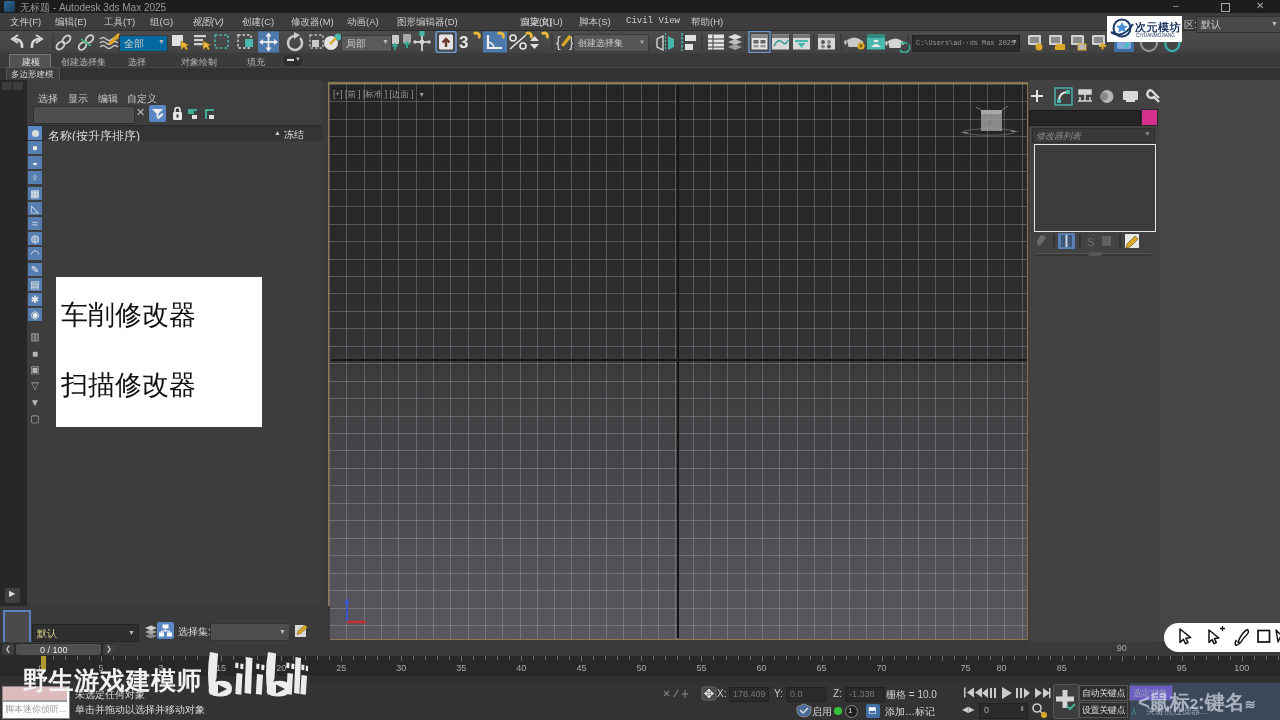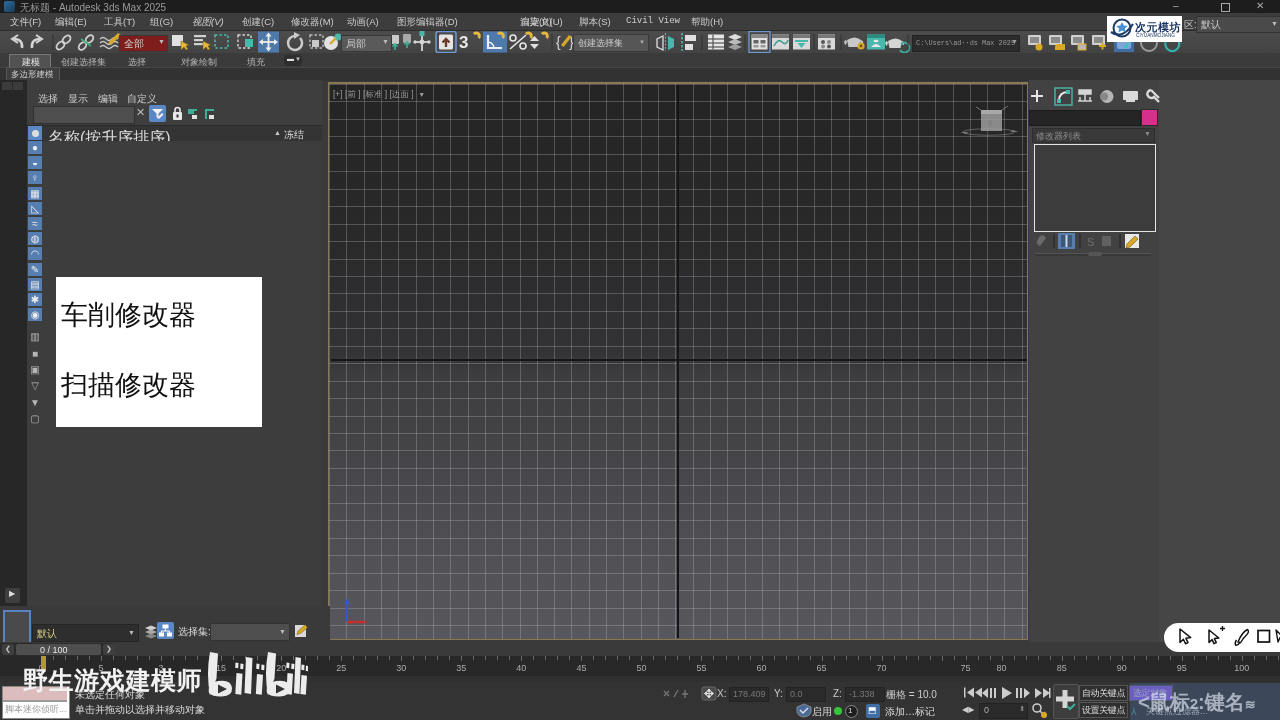--- a/index.html
+++ b/index.html
@@ -218,21 +218,21 @@
   <g fill="#d5d5d5">
     <path d="M 888 10 q 8 -5 14 0 l -1.5 7 h -11 z"></path>
     <path d="M 886 10 q -2 3 1 5 l 1 -4 z"></path>
     <path d="M 902 10 q 3 1 2 4 l -2.5 -1 z"></path>
     <ellipse cx="895" cy="9.5" rx="3" ry="1.6"></ellipse>
   </g>
   <path d="M 901 13 a 5 5 0 1 1 -1 6" stroke="#35b09a" stroke-width="1.8" fill="none"></path>
   <line x1="908" y1="3" x2="908" y2="19" stroke="#333" stroke-width="1"></line>
 </svg>
 
-<div class="abs" style="left:119px;top:35px;width:47px;height:15px;background:#7f1d1d;border:1px solid #383838;">
+<div class="abs" style="left:119px;top:35px;width:47px;height:15px;background:#0369a1;border:1px solid #383838;">
   <span style="position:absolute;left:4px;top:1px;font-size:10px;color:#ccc;">全部</span>
   <span style="position:absolute;right:2px;top:2px;font-size:7px;color:#bbb;">▼</span>
 </div>
 
 <div class="abs" style="left:341px;top:35px;width:49px;height:15px;background:#5a5a5a;border:1px solid #383838;">
   <span style="position:absolute;left:4px;top:1px;font-size:10px;color:#ccc;">局部</span>
   <span style="position:absolute;right:2px;top:2px;font-size:7px;color:#bbb;">▼</span>
 </div>
 
 <div class="abs" style="left:573px;top:34px;width:74px;height:16px;background:#565656;border:1px solid #3a3a3a;">
@@ -320,21 +320,21 @@
   <g fill="#3fae94">
     <rect x="34" y="4" width="9" height="2"></rect>
     <rect x="34" y="4" width="2" height="10"></rect>
     <rect x="38" y="10" width="5" height="4" fill="#e0e0e0"></rect>
   </g>
 </svg>
 
 <div class="abs" style="left:27px;top:125px;width:295px;height:16px;background:#343434;border-top:1px solid #2a2a2a;border-bottom:1px solid #2a2a2a;"></div>
 <div class="abs" style="left:28px;top:126px;width:14px;height:14px;background:#5b87c4;"></div>
 <div class="abs" style="left:32px;top:130px;width:7px;height:7px;background:#ddd;border-radius:50%;"></div>
-<div class="abs tx" style="left:48px;top:128px;font-size:16px;color:#ddd;">名称(按升序排序)</div>
+<div class="abs tx" style="left:48px;top:128px;font-size:12px;color:#ddd;">名称(按升序排序)</div>
 <div class="abs tx" style="left:274px;top:129px;font-size:7px;color:#ccc;">▲</div>
 <div class="abs tx" style="left:284px;top:128px;font-size:10px;color:#ddd;">冻结</div>
 
 <div class="abs" style="left:27px;top:141px;width:295px;height:465px;background:#3d3d3d;"></div>
 
 <div id="icocol">
 <div class="abs" style="left:28px;top:141.0px;width:14px;height:13px;background:#567eb0;color:#eee;font-size:10px;line-height:13px;text-align:center;">●</div>
 <div class="abs" style="left:28px;top:156.2px;width:14px;height:13px;background:#567eb0;color:#eee;font-size:10px;line-height:13px;text-align:center;">◒</div>
 <div class="abs" style="left:28px;top:171.4px;width:14px;height:13px;background:#567eb0;color:#eee;font-size:10px;line-height:13px;text-align:center;">♀</div>
 <div class="abs" style="left:28px;top:186.6px;width:14px;height:13px;background:#567eb0;color:#eee;font-size:10px;line-height:13px;text-align:center;">▦</div>
@@ -402,21 +402,21 @@
   <circle cx="75" cy="10.5" r="4" fill="#888"></circle>
   <rect x="94" y="5" width="15" height="9" rx="1" fill="#d9d9d9"></rect>
   <rect x="97" y="14" width="9" height="2" fill="#d9d9d9"></rect>
   <path d="M 122 4 l 8 8 m -8 -8 a 4 4 0 1 0 3 7 l 5 5" stroke="#d9d9d9" stroke-width="2.4" fill="none"></path>
 </svg>
 
 <div class="abs" style="left:1029px;top:110px;width:110px;height:14px;background:#252525;border:1px solid #1b1b1b;"></div>
 <div class="abs" style="left:1141px;top:109px;width:15px;height:15px;background:#d5308b;border:1px solid #2a2a2a;"></div>
 
 <div class="abs" style="left:1032px;top:128px;width:121px;height:13px;background:#393939;border:1px solid #2e2e2e;"></div>
-<div class="abs tx" style="left:1036px;top:130px;font-size:9px;color:#8b8b8b;">修改器列表</div>
+<div class="abs tx" style="left:1036px;top:130px;font-size:9px;color:#8b8b8b;font-style:italic;">修改器列表</div>
 <div class="abs tx" style="left:1144px;top:130px;font-size:7px;color:#888;">▼</div>
 
 <div class="abs" style="left:1034px;top:144px;width:120px;height:86px;background:#3c3c3c;border:1.5px solid #e5e5e5;"></div>
 
 <svg class="abs" style="left:1032px;top:232px;" width="120" height="18" viewBox="0 0 120 18">
   <path d="M 8 4 q 4 -2 6 2 l -6 8 q -4 -2 -3 -5 z" fill="#6a6a6a"></path>
   <line x1="22" y1="2" x2="22" y2="16" stroke="#2e2e2e" stroke-width="1.5"></line>
   <rect x="26" y="1" width="17" height="16" fill="#567eb0"></rect>
   <rect x="29" y="3" width="11" height="12" fill="#3f5878"></rect>
   <rect x="33.5" y="3" width="2" height="12" fill="#c9d4e4"></rect>
@@ -585,21 +585,21 @@
 <div class="abs" style="left:513.3px;top:663px;width:16px;text-align:center;font-size:9px;color:#aaa;">40</div>
 <div class="abs" style="left:573.4px;top:663px;width:16px;text-align:center;font-size:9px;color:#aaa;">45</div>
 <div class="abs" style="left:633.4px;top:663px;width:16px;text-align:center;font-size:9px;color:#aaa;">50</div>
 <div class="abs" style="left:693.4px;top:663px;width:16px;text-align:center;font-size:9px;color:#aaa;">55</div>
 <div class="abs" style="left:753.5px;top:663px;width:16px;text-align:center;font-size:9px;color:#aaa;">60</div>
 <div class="abs" style="left:813.5px;top:663px;width:16px;text-align:center;font-size:9px;color:#aaa;">65</div>
 <div class="abs" style="left:873.6px;top:663px;width:16px;text-align:center;font-size:9px;color:#aaa;">70</div>
 <div class="abs" style="left:933.6px;top:663px;width:16px;text-align:center;font-size:9px;color:#aaa;margin-left:24px;">75</div>
 <div class="abs" style="left:993.6px;top:663px;width:16px;text-align:center;font-size:9px;color:#aaa;">80</div>
 <div class="abs" style="left:1053.7px;top:663px;width:16px;text-align:center;font-size:9px;color:#aaa;">85</div>
-<div class="abs" style="left:1113.7px;top:663px;width:16px;text-align:center;font-size:9px;color:#aaa;">90</div>
+<div class="abs" style="left:1113.7px;top:643px;width:16px;text-align:center;font-size:9px;color:#aaa;">90</div>
 <div class="abs" style="left:1173.8px;top:663px;width:16px;text-align:center;font-size:9px;color:#aaa;">95</div>
 <div class="abs" style="left:1233.8px;top:663px;width:16px;text-align:center;font-size:9px;color:#aaa;">100</div>
 </div>
 <div class="abs" style="left:41px;top:656px;width:5px;height:14px;background:#b09a2e;"></div>
 <div class="abs" style="left:0;top:676px;width:1280px;height:6px;background:#303030;"></div>
 
 <div class="abs" style="left:0;top:682px;width:1280px;height:38px;background:#333333;"></div>
 
 <svg class="abs" style="left:660px;top:686px;" width="60" height="15" viewBox="0 0 60 15">
   <g stroke="#777" stroke-width="1.3" fill="none">

